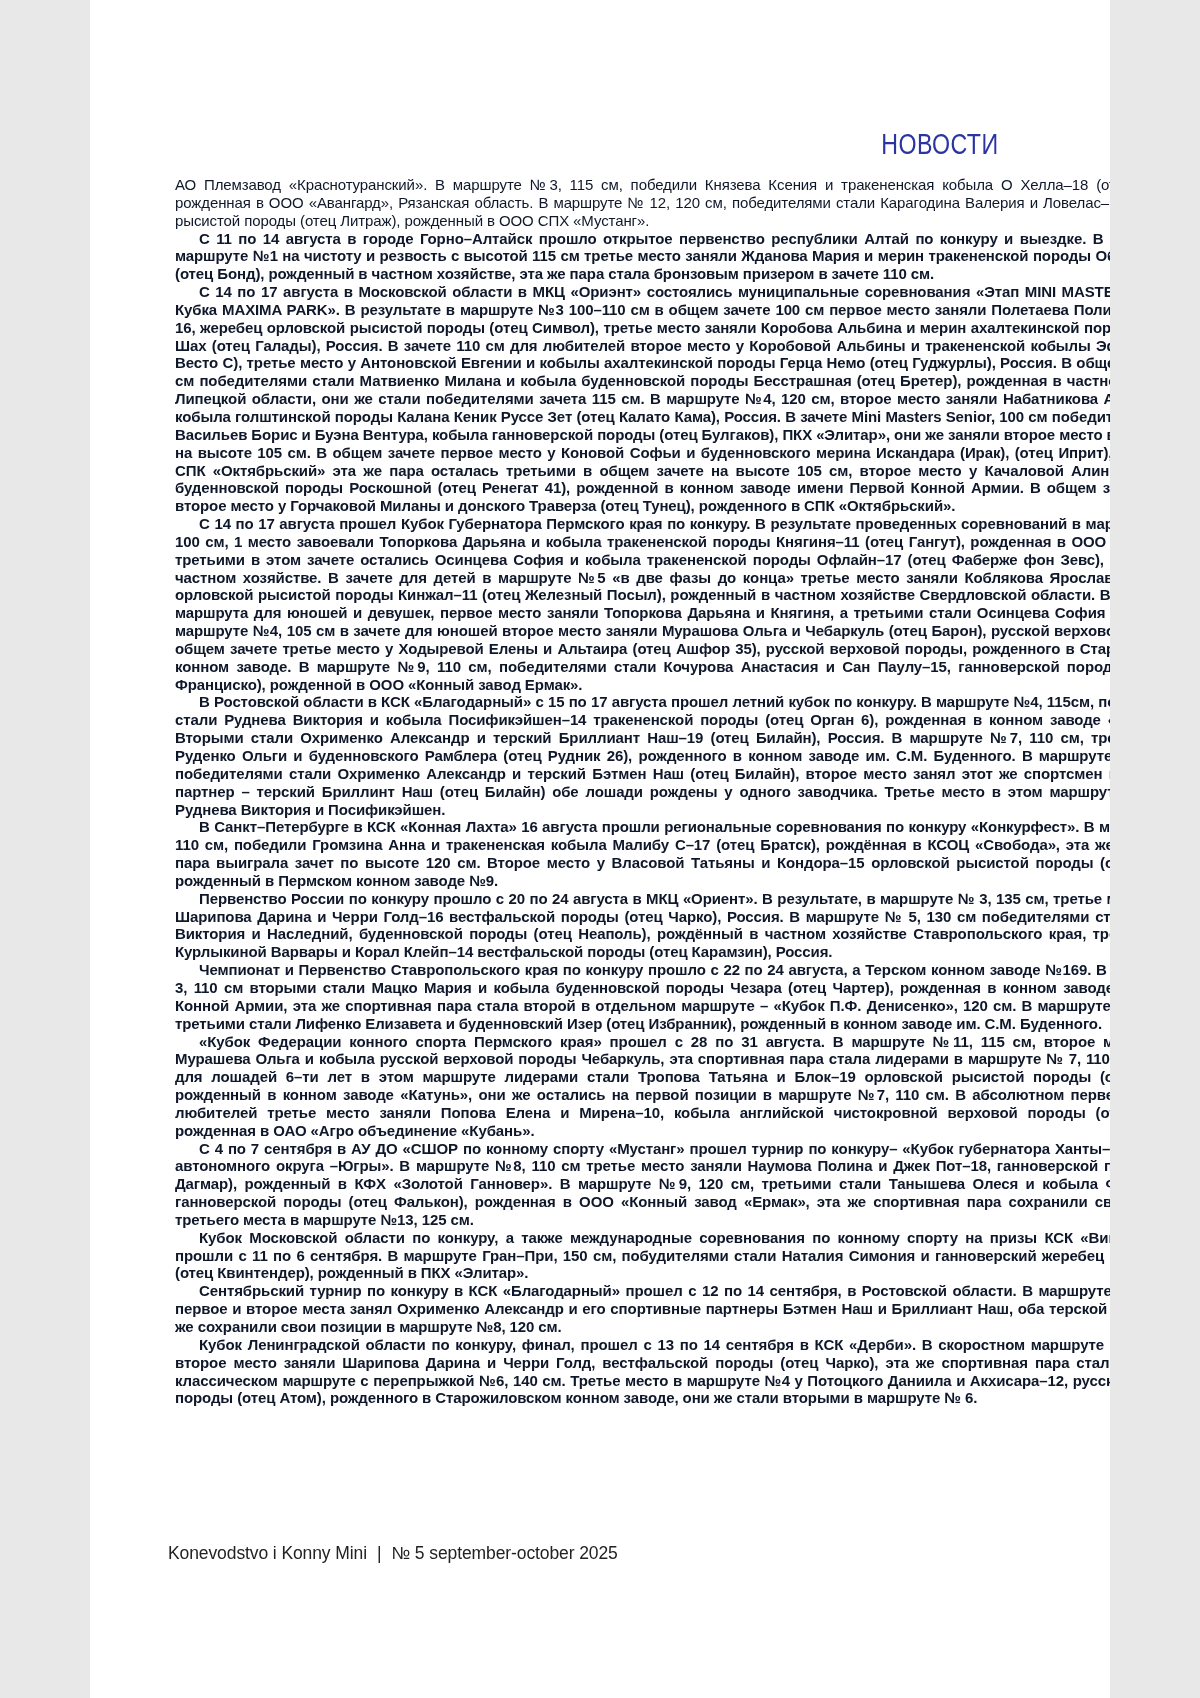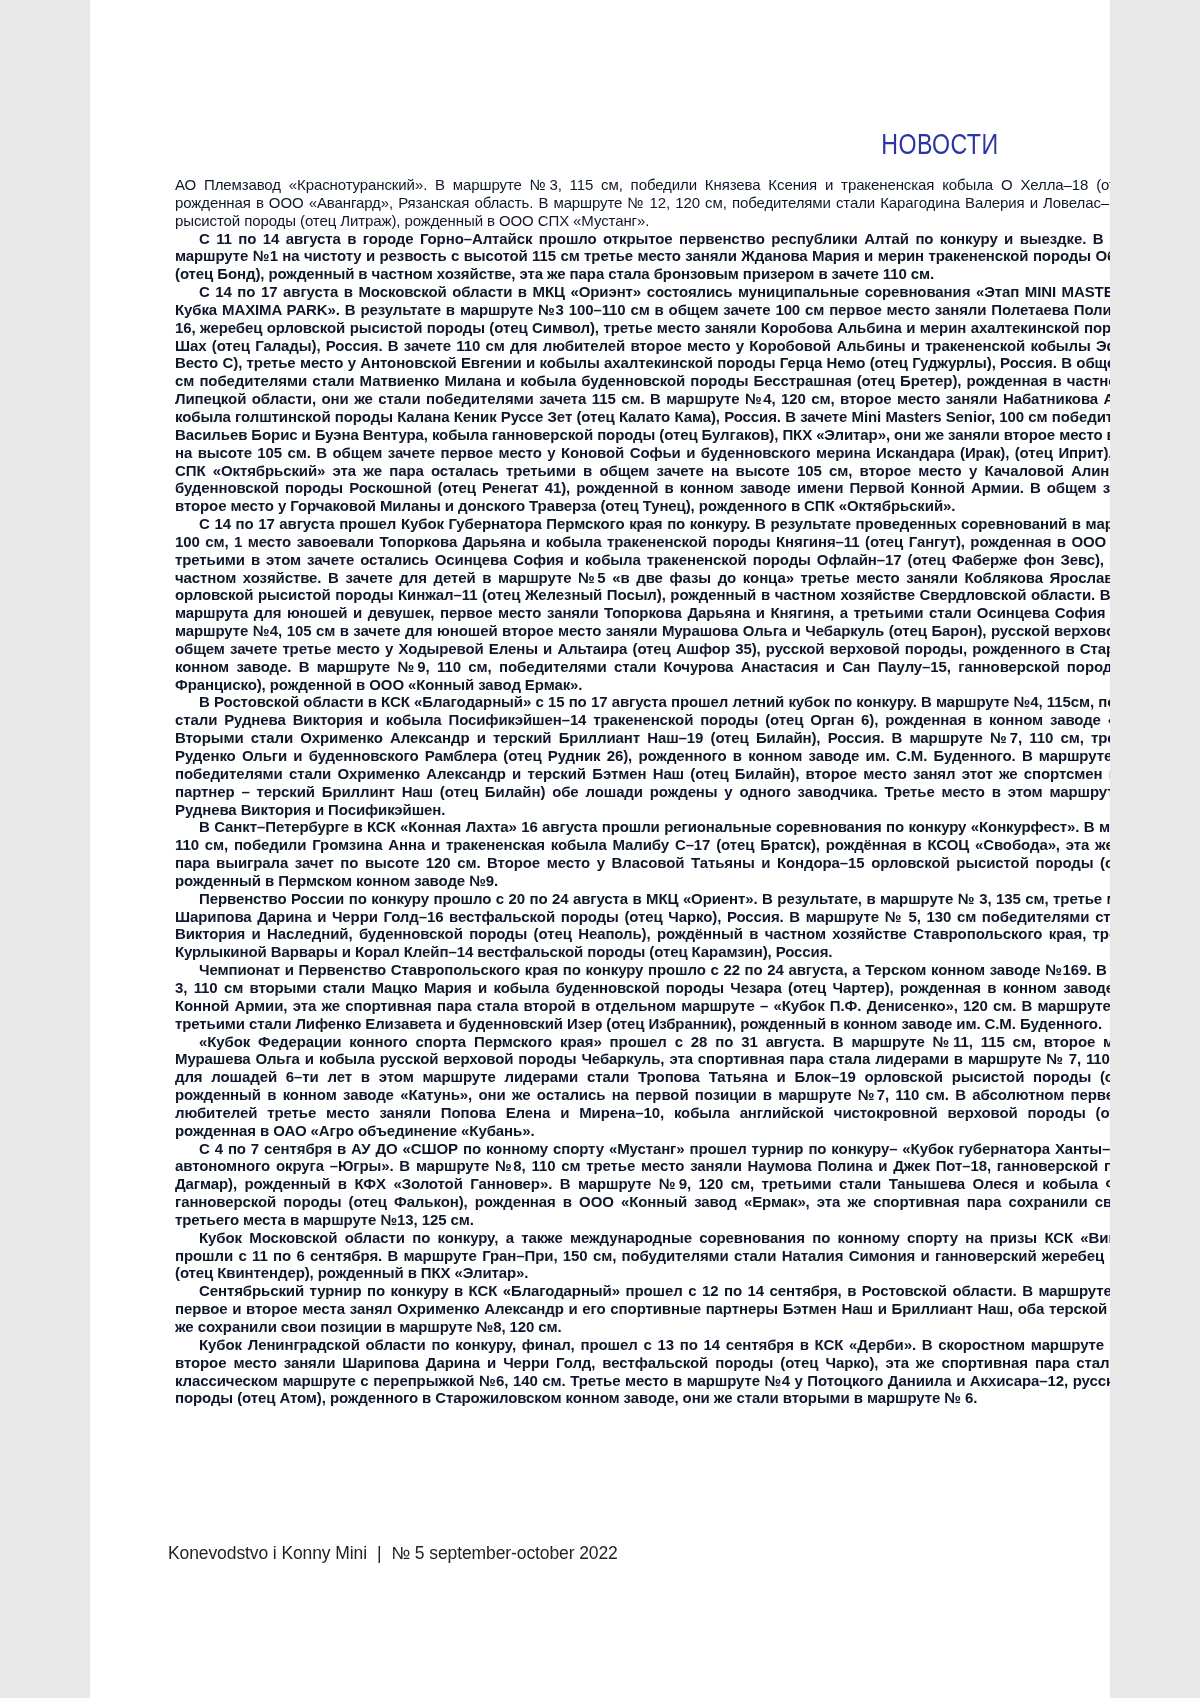--- a/index.html
+++ b/index.html
@@ -92,20 +92,20 @@
     <p class="indent">Первенство России по конкуру прошло с 20 по 24 августа в МКЦ «Ориент». В результате, в маршруте № 3, 135 см, третье место заняли Шарипова Дарина и Черри Голд–16 вестфальской породы (отец Чарко), Россия. В маршруте № 5, 130 см победителями стали Авдеева Виктория и Наследний, буденновской породы (отец Неаполь), рождённый в частном хозяйстве Ставропольского края, третье место у Курлыкиной Варвары и Корал Клейп–14 вестфальской породы (отец Карамзин), Россия.</p>
     <p class="indent">Чемпионат и Первенство Ставропольского края по конкуру прошло с 22 по 24 августа, а Терском конном заводе №169. В маршруте № 3, 110 см вторыми стали Мацко Мария и кобыла буденновской породы Чезара (отец Чартер), рожденная в конном заводе им. Первой Конной Армии, эта же спортивная пара стала второй в отдельном маршруте – «Кубок П.Ф. Денисенко», 120 см. В маршруте № 5, 100 см третьими стали Лифенко Елизавета и буденновский Изер (отец Избранник), рожденный в конном заводе им. С.М. Буденного.</p>
     <p class="indent">«Кубок Федерации конного спорта Пермского края» прошел с 28 по 31 августа. В маршруте №11, 115 см, второе место заняли Мурашева Ольга и кобыла русской верховой породы Чебаркуль, эта спортивная пара стала лидерами в маршруте № 7, 110 см. В зачете для лошадей 6–ти лет в этом маршруте лидерами стали Тропова Татьяна и Блок–19 орловской рысистой породы (отец Канзас), рожденный в конном заводе «Катунь», они же остались на первой позиции в маршруте №7, 110 см. В абсолютном первенстве среди любителей третье место заняли Попова Елена и Мирена–10, кобыла английской чистокровной верховой породы (отец Ментик), рожденная в ОАО «Агро объединение «Кубань».</p>
     <p class="indent">С 4 по 7 сентября в АУ ДО «СШОР по конному спорту «Мустанг» прошел турнир по конкуру– «Кубок губернатора Ханты–Мансийского автономного округа –Югры». В маршруте №8, 110 см третье место заняли Наумова Полина и Джек Пот–18, ганноверской породы (отец Дагмар), рожденный в КФХ «Золотой Ганновер». В маршруте №9, 120 см, третьими стали Танышева Олеся и кобыла Фартовая–15, ганноверской породы (отец Фалькон), рожденная в ООО «Конный завод «Ермак», эта же спортивная пара сохранили свою позицию третьего места в маршруте №13, 125 см.</p>
     <p class="indent">Кубок Московской области по конкуру, а также международные соревнования по конному спорту на призы КСК «Виват Россия!» прошли с 11 по 6 сентября. В маршруте Гран–При, 150 см, побудителями стали Наталия Симония и ганноверский жеребец Кваренги–09, (отец Квинтендер), рожденный в ПКХ «Элитар».</p>
     <p class="indent">Сентябрьский турнир по конкуру в КСК «Благодарный» прошел с 12 по 14 сентября, в Ростовской области. В маршруте №4, 115 см, первое и второе места занял Охрименко Александр и его спортивные партнеры Бэтмен Наш и Бриллиант Наш, оба терской породы, они же сохранили свои позиции в маршруте №8, 120 см.</p>
     <p class="indent">Кубок Ленинградской области по конкуру, финал, прошел с 13 по 14 сентября в КСК «Дерби». В скоростном маршруте № 4, 135 см, второе место заняли Шарипова Дарина и Черри Голд, вестфальской породы (отец Чарко), эта же спортивная пара стала лидером в классическом маршруте с перепрыжкой №6, 140 см. Третье место в маршруте №4 у Потоцкого Даниила и Акхисара–12, русской верховой породы (отец Атом), рожденного в Старожиловском конном заводе, они же стали вторыми в маршруте № 6.</p>
   </div>
 
   <div class="footer-line">
-    <span>Konevodstvo i Konny Mini</span><span class="sep">|</span><span>№ 5 september-october 2022</span>
+    <span>Konevodstvo i Konny Mini</span><span class="sep">|</span><span>№ 5 september-october 2025</span>
   </div>
 
   <div class="page-number-box">
     <span>39</span>
   </div>
 
 </div>
 
 </body></html>

